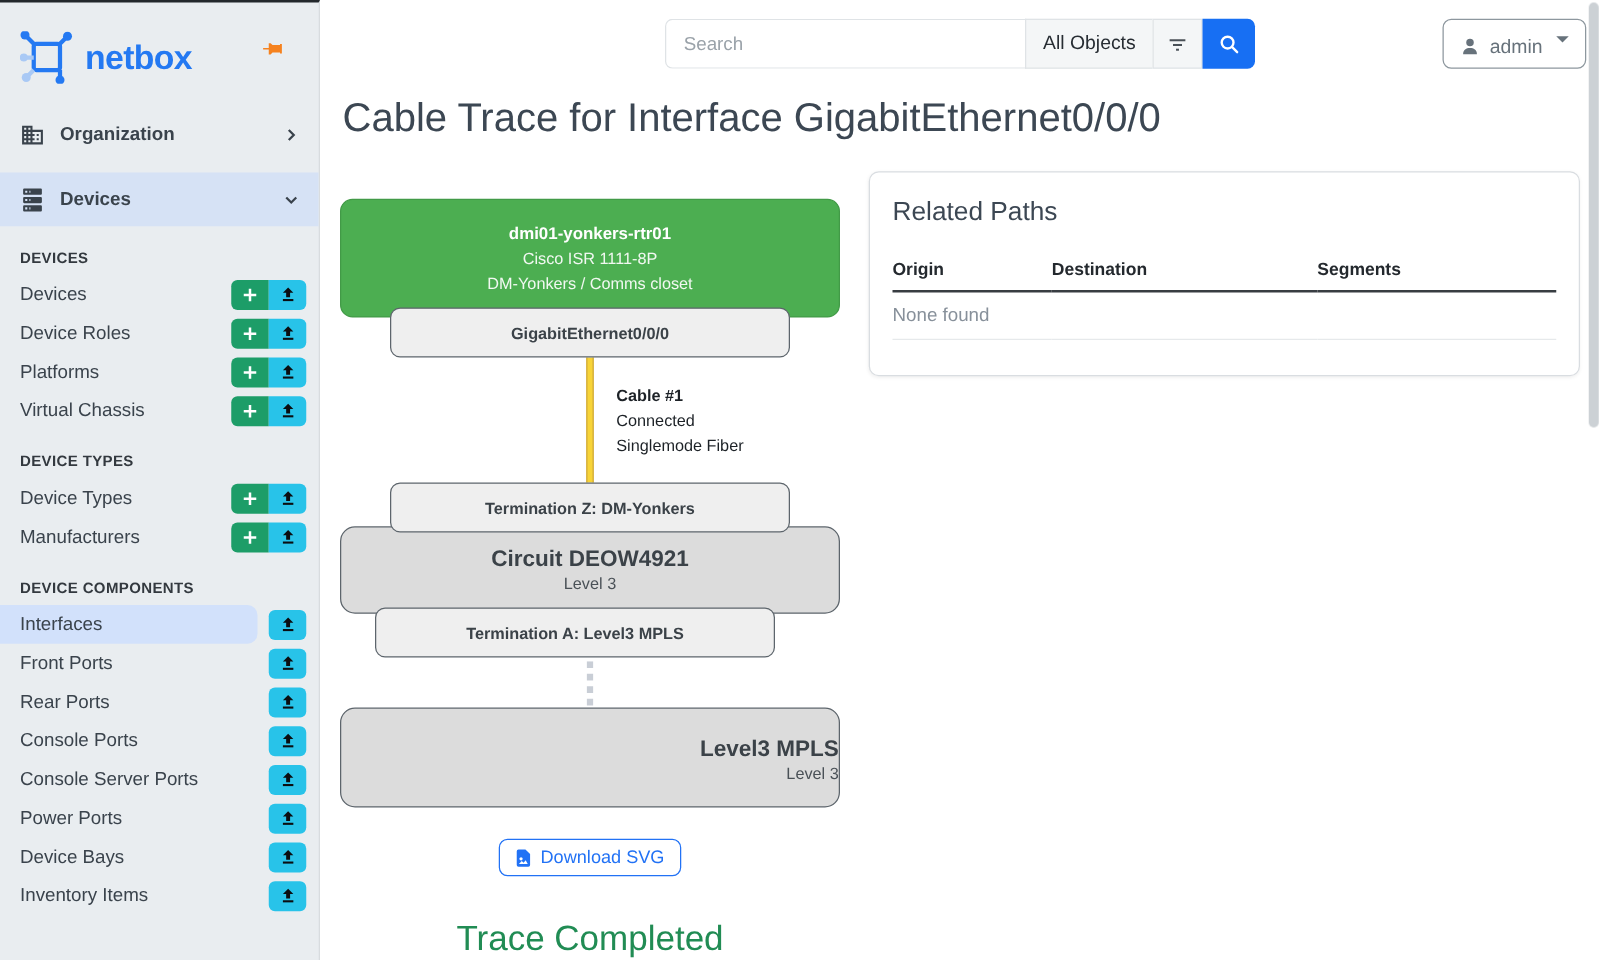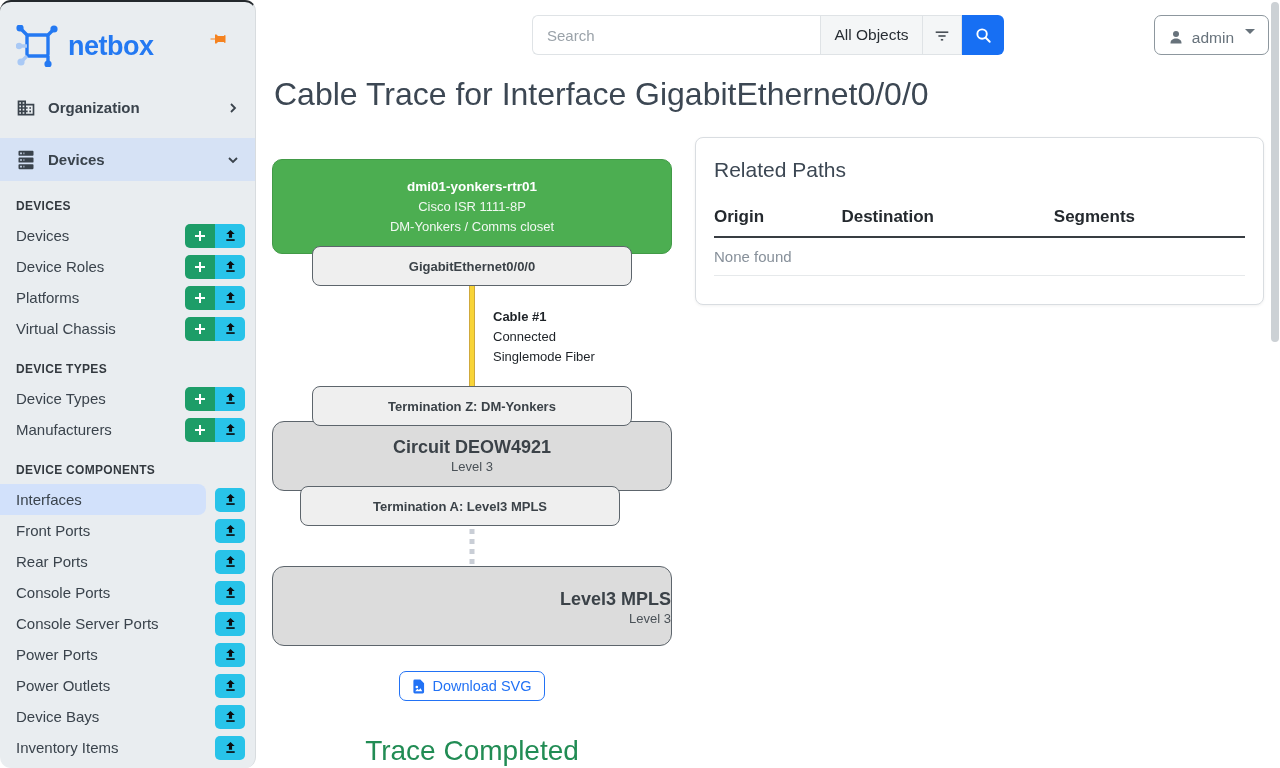--- a/index.html
+++ b/index.html
@@ -1,21 +1,21 @@
 <!DOCTYPE html>
 <html><head>
 <meta charset="utf-8">
 <style>
   * { margin:0; padding:0; box-sizing:border-box; }
   html,body { width:1280px; height:768px; overflow:hidden; font-family:"Liberation Sans",sans-serif; background:#fff; }
   body { display:flex; }
 
   
   .sidebar { width:256px; min-width:256px; height:768px; background:#e9edf0;
-             border-right:1px solid #d8dcdf; border-top:2px solid #23282c; position:relative; overflow:hidden;border-radius:11px; }
+             border-right:1px solid #d8dcdf; border-top:2px solid #23282c; position:relative; overflow:hidden; }
   .brand-row { height:72px; padding:16px 16px 0; display:flex; align-items:center; position:relative; }
   .brand-text { font-size:27px; font-weight:bold; color:#2479f2; letter-spacing:-0.5px; margin-left:8px; }
   .pin-btn { position:absolute; right:28px; top:28px; width:18px; height:18px; cursor:pointer; }
 
   .group-item { display:flex; align-items:center; height:43px; padding:0 16px; color:#3a434c;
                 font-weight:bold; font-size:15px; cursor:pointer; }
   .group-item .gi-label { margin-left:12px; }
   .group-item .chev { margin-left:auto; display:flex; }
   .group-item.first { margin-top:12px; }
   .group-item.active { background:#d6e2f5; margin-top:9px; }
@@ -94,21 +94,21 @@
                   border:1px solid #2272f5; color:#2272f5; background:#fff; border-radius:7px;
                   font-size:14.5px; cursor:pointer; font-family:"Liberation Sans",sans-serif; }
   .trace-status { text-align:center; margin-top:34px; font-size:28px; color:#218c54; }
 
   .related-col { margin-left:23px; width:569px; }
   .card { border:1px solid #d9dde1; border-radius:8px; box-shadow:0 1px 3px rgba(0,0,0,.06);
           padding:18px 18px 28px; background:#fff; }
   .card-title { font-size:21px; font-weight:400; color:#3c4753; margin:2px 0 16px; }
   .paths-table { width:100%; border-collapse:collapse; font-size:15px; }
   .paths-table th { text-align:left; padding:9px 0; color:#24292e; border-bottom:2px solid #383d42;
-                    font-size:17px; }
+                    font-size:14px; }
   .paths-table td { padding:10px 0; color:#87909a; border-bottom:1px solid #e6e9eb; }
   .col-origin { width:24%; } .col-dest { width:40%; } .col-seg { width:36%; }
 
   .scroll-thumb { position:fixed; right:1px; top:2px; width:8px; height:340px;
                   background:#ccd1d5; border-radius:4px; }
 </style>
 </head>
 <body>
 
 <nav class="sidebar">
@@ -328,31 +328,20 @@
         <button class="btn-sm btn-import only">
           <svg width="13" height="13" viewBox="0 0 14 14">
             <path fill="#0b0e11" d="M7 1 L11.5 5.5 H8.7 V9.5 H5.3 V5.5 H2.5 Z"></path>
             <rect x="2.5" y="11" width="9" height="1.8" fill="#0b0e11"></rect>
           </svg>
         </button>
       </span>
   </div>
   <div class="nav-item">
     <span class="ni-label">Power Ports</span>
-    <span class="btn-group">
-        <button class="btn-sm btn-import only">
-          <svg width="13" height="13" viewBox="0 0 14 14">
-            <path fill="#0b0e11" d="M7 1 L11.5 5.5 H8.7 V9.5 H5.3 V5.5 H2.5 Z"></path>
-            <rect x="2.5" y="11" width="9" height="1.8" fill="#0b0e11"></rect>
-          </svg>
-        </button>
-      </span>
-  </div>
-  <div class="nav-item">
-    <span class="ni-label">Power Outlets</span>
     <span class="btn-group">
         <button class="btn-sm btn-import only">
           <svg width="13" height="13" viewBox="0 0 14 14">
             <path fill="#0b0e11" d="M7 1 L11.5 5.5 H8.7 V9.5 H5.3 V5.5 H2.5 Z"></path>
             <rect x="2.5" y="11" width="9" height="1.8" fill="#0b0e11"></rect>
           </svg>
         </button>
       </span>
   </div>
   <div class="nav-item">

